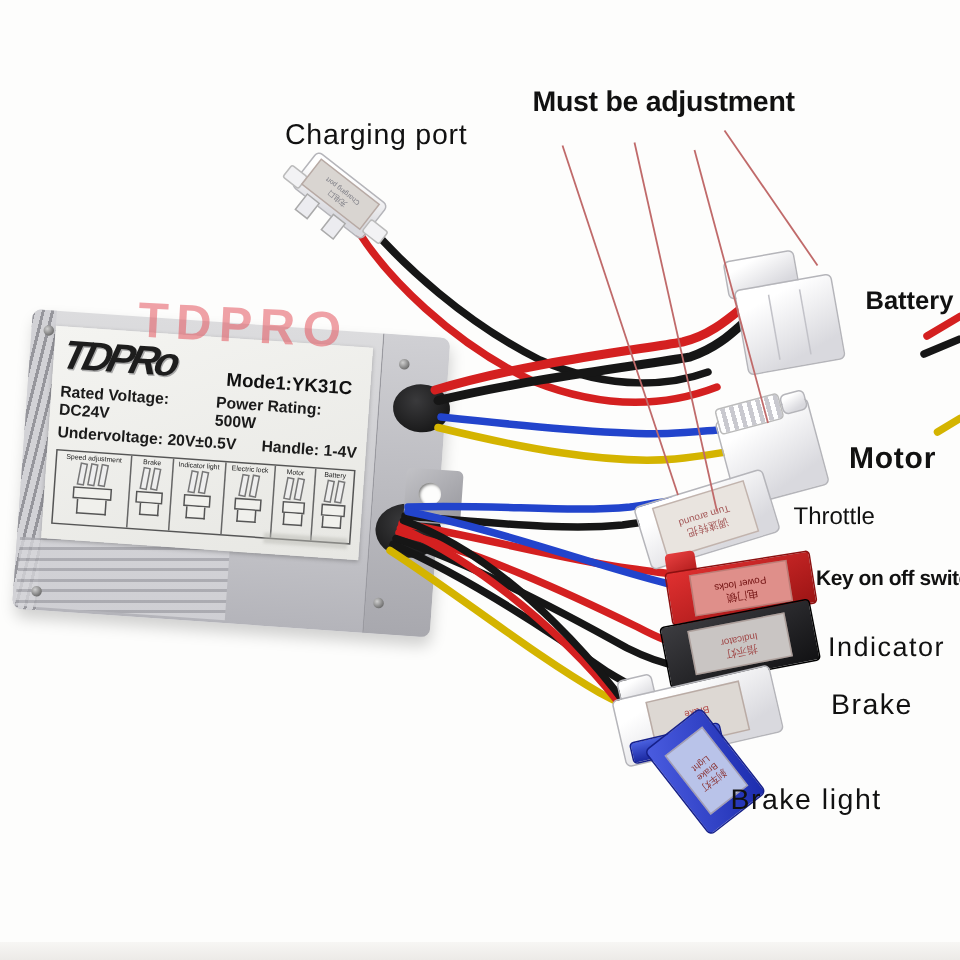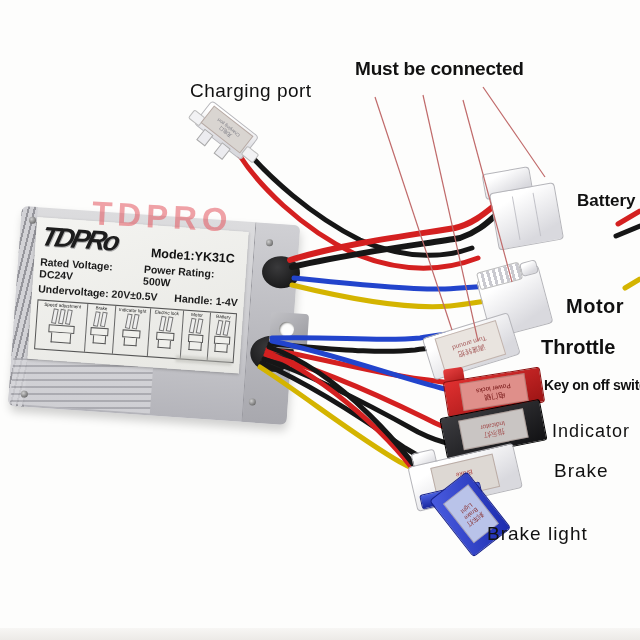--- a/index.html
+++ b/index.html
@@ -116,21 +116,21 @@
   
   #annot{left:0;top:0;z-index:7;}
   #annot line{stroke:#c06a6a;stroke-width:1.2px;}
 
   
   .photolabel{z-index:8;white-space:nowrap;color:#111;}
   #lbl-charging{left:190px;top:80px;font-size:19px;letter-spacing:.5px;}
   #lbl-must{left:355px;top:58px;font-size:19px;font-weight:bold;letter-spacing:-0.2px;}
   #lbl-battery{left:577px;top:191px;font-size:17px;font-weight:bold;}
   #lbl-motor{left:566px;top:295px;font-size:20px;font-weight:bold;letter-spacing:.5px;}
-  #lbl-throttle{left:529px;top:336px;font-size:20px;font-weight:bold;margin-left:12px;}
+  #lbl-throttle{left:529px;top:336px;font-size:16px;font-weight:normal;}
   #lbl-key{left:544px;top:377px;font-size:14px;font-weight:bold;letter-spacing:-0.3px;}
   #lbl-indicator{left:552px;top:421px;font-size:18px;letter-spacing:1px;}
   #lbl-brake{left:554px;top:460px;font-size:19px;letter-spacing:1px;}
   #lbl-brakelight{left:487px;top:523px;font-size:19px;letter-spacing:1px;}
 </style>
 </head>
 <body>
 
 <div id="stage">
 
@@ -318,21 +318,21 @@
   </div>
 
   <svg id="annot" class="abs" width="640" height="640">
     <line x1="375" y1="97" x2="452" y2="330"></line>
     <line x1="423" y1="95" x2="478" y2="341"></line>
     <line x1="463" y1="100" x2="512" y2="282"></line>
     <line x1="483" y1="87" x2="545" y2="177"></line>
   </svg>
 
   <div id="lbl-charging" class="abs photolabel">Charging port</div>
-  <div id="lbl-must" class="abs photolabel">Must be connected</div>
+  <div id="lbl-must" class="abs photolabel">Must be adjustment</div>
   <div id="lbl-battery" class="abs photolabel">Battery</div>
   <div id="lbl-motor" class="abs photolabel">Motor</div>
   <div id="lbl-throttle" class="abs photolabel">Throttle</div>
   <div id="lbl-key" class="abs photolabel">Key on off switch</div>
   <div id="lbl-indicator" class="abs photolabel">Indicator</div>
   <div id="lbl-brake" class="abs photolabel">Brake</div>
   <div id="lbl-brakelight" class="abs photolabel">Brake light</div>
 
   <div id="floor" class="abs"></div>
 </div>

